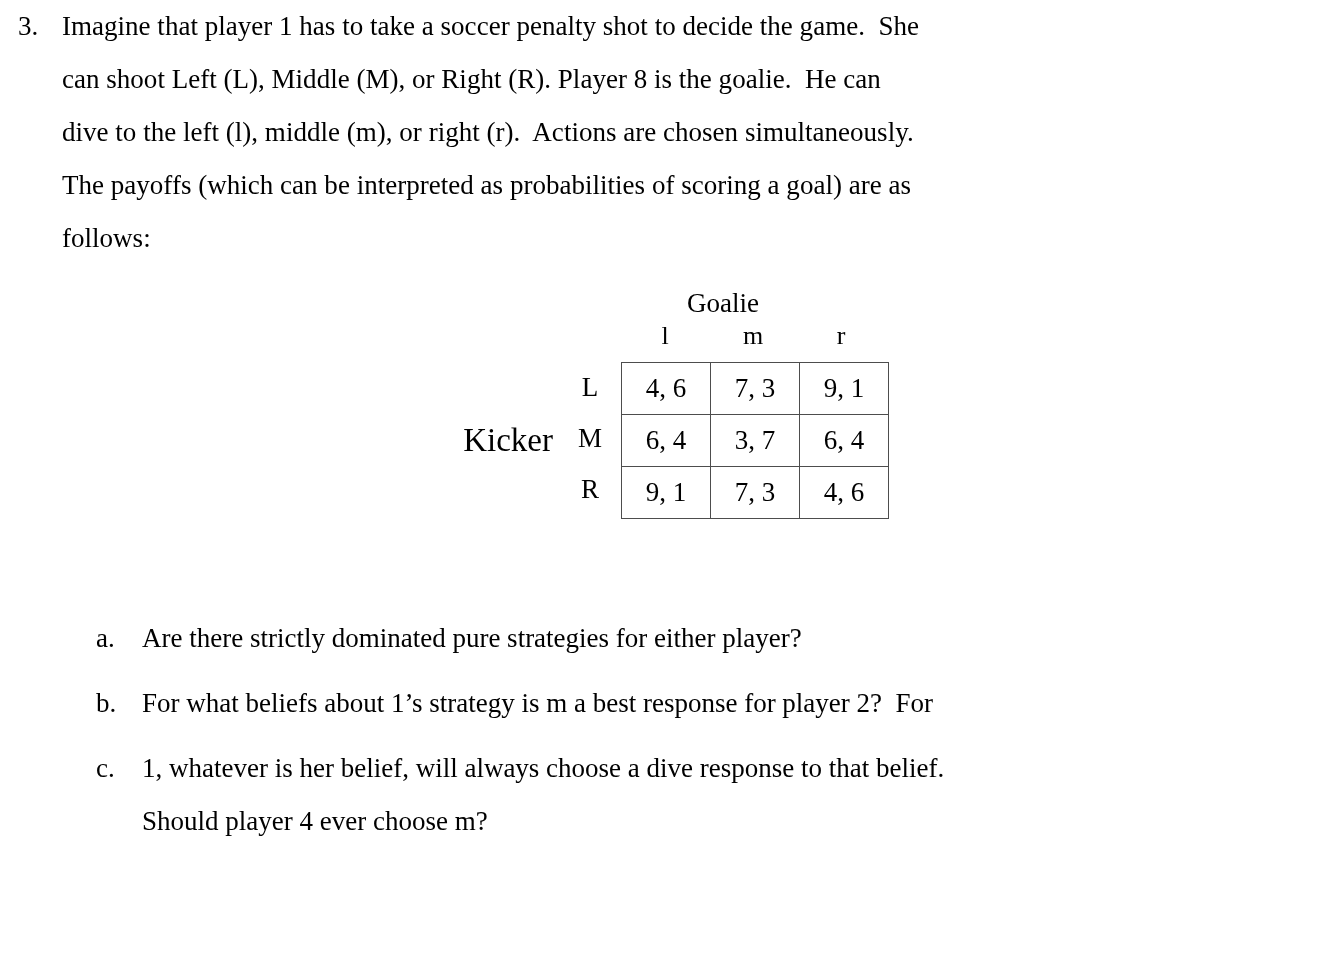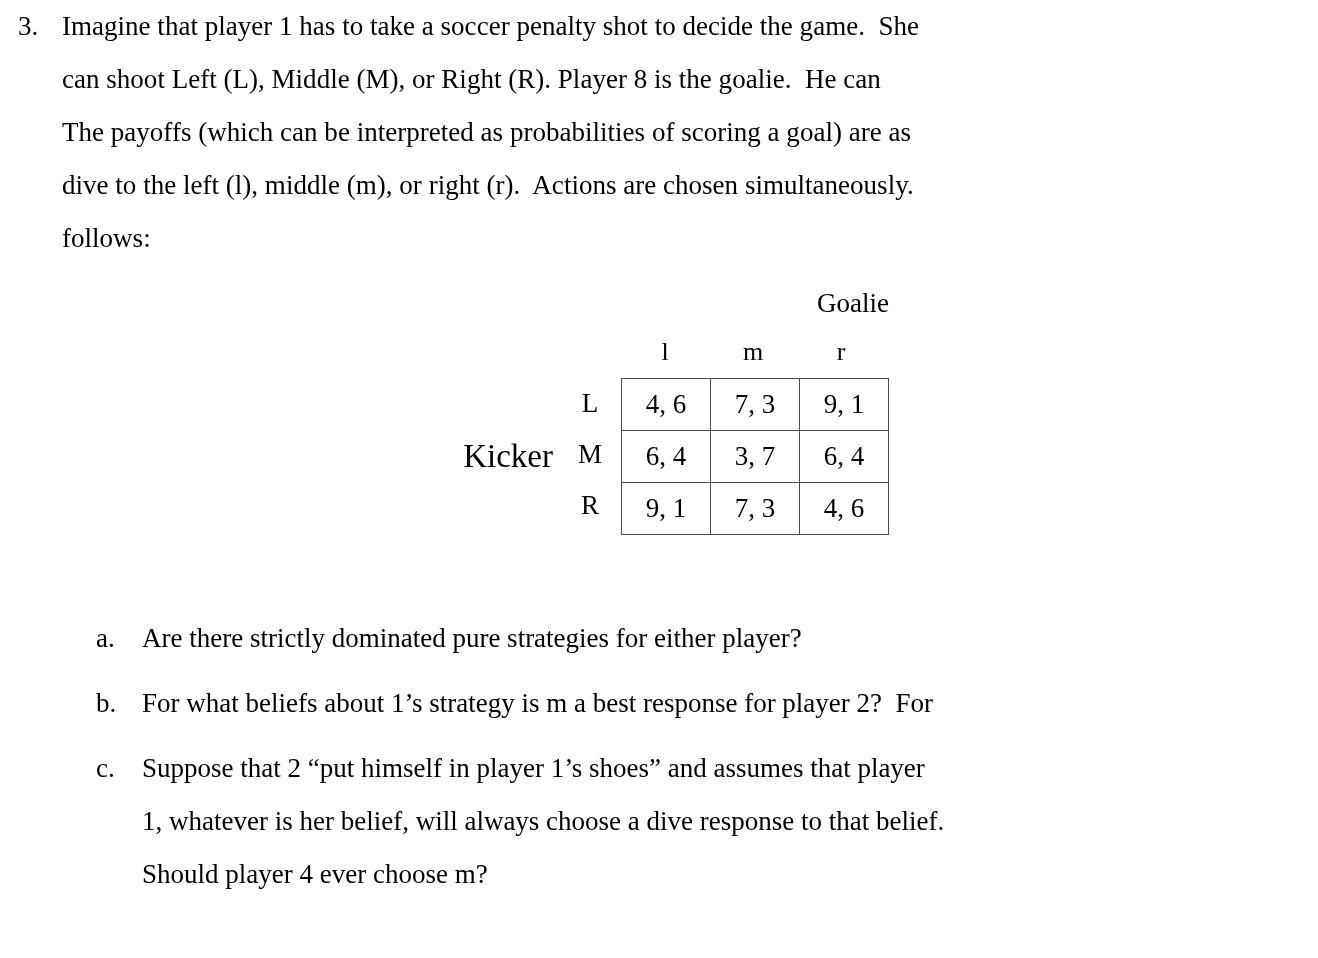--- a/index.html
+++ b/index.html
@@ -60,25 +60,24 @@
     left: 0;
     top: 288px;
     width: 1318px;
     display: flex;
     justify-content: center;
   }
   .matrix-inner {
     position: relative;
   }
   .col-player-label {
-    text-align: right;
+    text-align: center;
     font-size: 27px;
     line-height: 30px;
     margin-left: 128px;
-    margin-bottom: 16px;
   }
   .matrix-grid {
     display: flex;
     align-items: stretch;
   }
   .row-player-label {
     display: flex;
     align-items: center;
     justify-content: flex-end;
     font-size: 33px;
@@ -164,22 +163,22 @@
 <body>
 
 <div class="page">
 
   <div class="problem">
     <div class="prob-row">
       <div class="prob-marker">3.</div>
       <div class="prob-body">
         <div class="pline">Imagine that player 1 has to take a soccer penalty shot to decide the game.  She</div>
         <div class="pline">can shoot Left (L), Middle (M), or Right (R). Player 8 is the goalie.  He can</div>
+        <div class="pline">dive to the left (l), middle (m), or right (r).  Actions are chosen simultaneously.</div>
         <div class="pline">The payoffs (which can be interpreted as probabilities of scoring a goal) are as</div>
-        <div class="pline">dive to the left (l), middle (m), or right (r).  Actions are chosen simultaneously.</div>
         <div class="pline">follows:</div>
       </div>
     </div>
   </div>
 
   <div class="matrix-block">
     <div class="matrix-inner">
 
       <div class="col-player-label">Goalie</div>
 
@@ -242,21 +241,20 @@
       <div class="sub-body">
         <div class="sline">For what beliefs about 1’s strategy is m a best response for player 2?  For</div>
       </div>
     </div>
 
     <div class="gap"></div>
 
     <div class="sub-row">
       <div class="sub-marker">c.</div>
       <div class="sub-body">
-        <div class="sline">Suppose that 2 “put himself in player 1’s shoes” and assumes that player</div>
         <div class="sline">1, whatever is her belief, will always choose a dive response to that belief.</div>
         <div class="sline">Should player 4 ever choose m?</div>
       </div>
     </div>
 
   </div>
 
 </div>
 
 </body></html>

